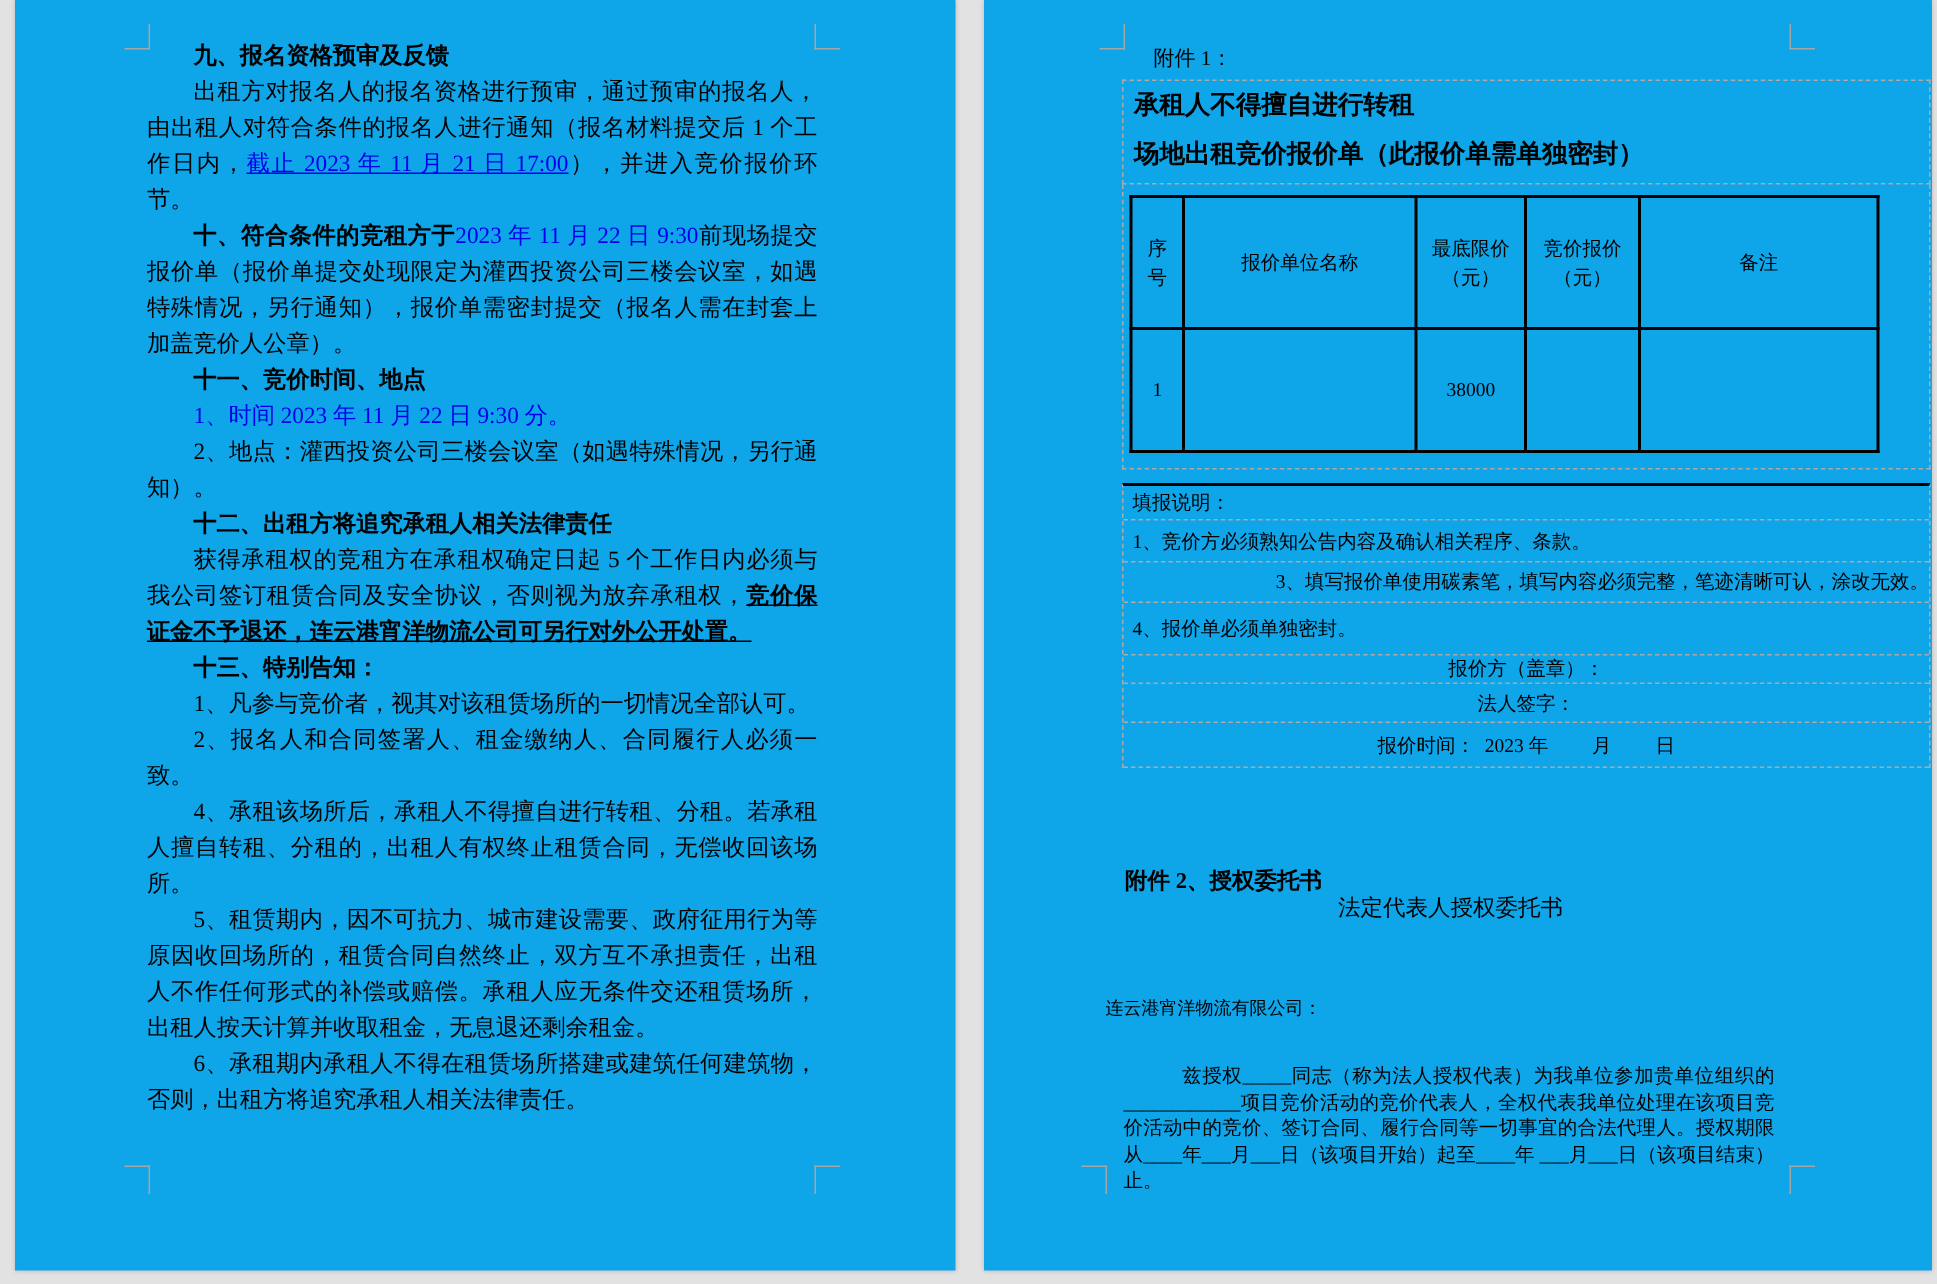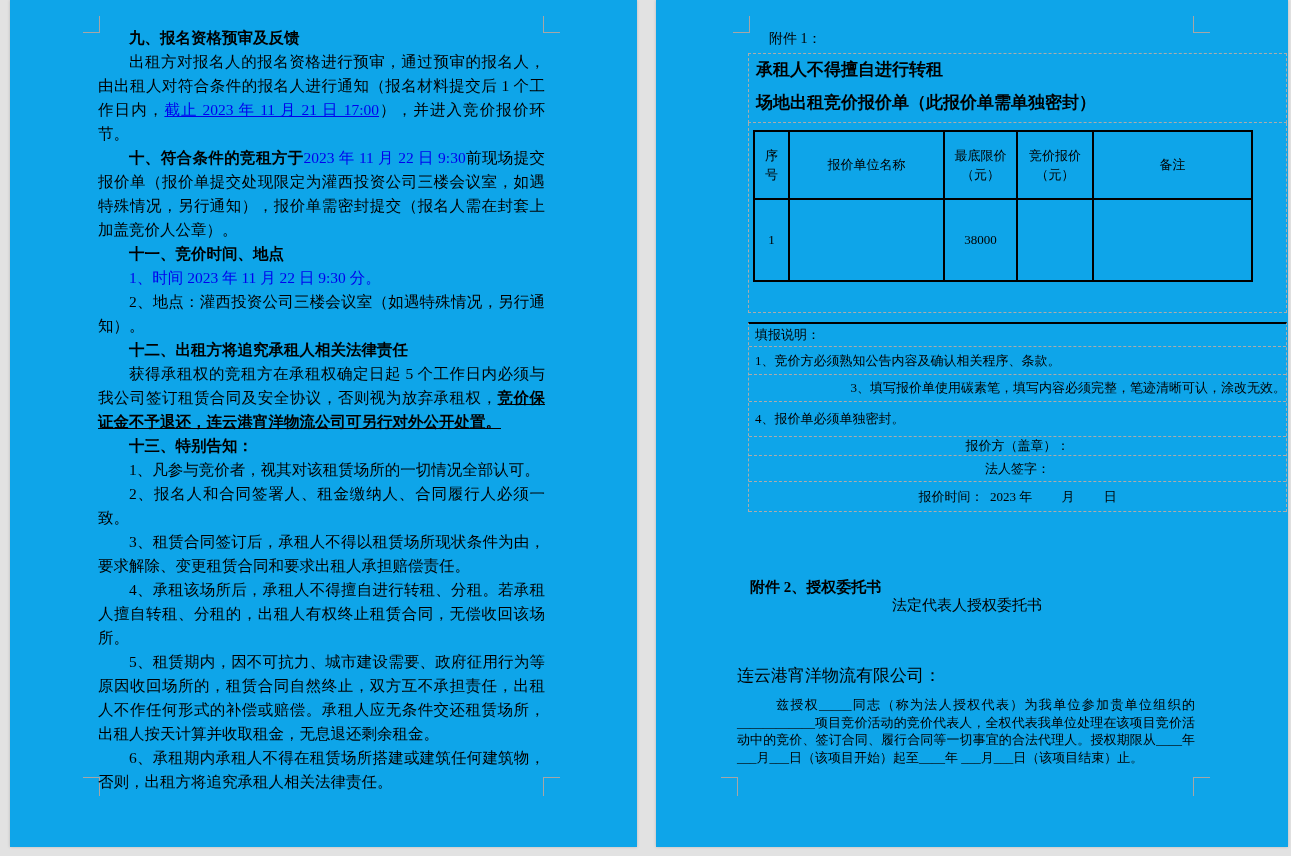--- a/index.html
+++ b/index.html
@@ -54,21 +54,21 @@
 
   table.bid-table{
     position:absolute;left:97px;top:130px;
     border-collapse:collapse;table-layout:fixed;
     font-size:13px;
   }
   table.bid-table th,table.bid-table td{
     border:2px solid #000;text-align:center;vertical-align:middle;
     font-weight:normal;padding:0;overflow:hidden;
   }
-  tr.hrow{height:68px;padding-left:13px;}
+  tr.hrow{height:88px;padding-left:13px;}
   tr.drow{height:82px;}
   .vstack{display:inline-block;width:1.2em;word-break:break-all;line-height:19px;}
   .w4{display:inline-block;width:4.4em;line-height:19px;}
 
   .notes-block{
     position:absolute;left:92px;top:322px;width:539px;box-sizing:border-box;
     border-top:2px solid #000;
     border-left:1px dashed #ababab;border-right:1px dashed #ababab;
     font-size:13px;
   }
@@ -76,26 +76,26 @@
     display:flex;align-items:center;box-sizing:border-box;
     border-bottom:1px dashed #ababab;padding-left:6px;
   }
   .notes-block .row.center{justify-content:center;padding-left:0;}
   .r-h23{height:23px;} .r-h28{height:28px;} .r-h25{height:25px;} .r-h27{height:27px;justify-content:flex-end;}
   .r-h35{height:35px;} .r-h19{height:19px;} .r-h26{height:26px;} .r-h30{height:30px;}
   .pre{white-space:pre;}
 
   .att2-heading{position:absolute;left:94px;top:578px;font-size:15px;font-weight:bold;}
   .att2-title{position:absolute;left:81px;top:596px;width:460px;text-align:center;font-size:15px;}
-  .att2-addressee{position:absolute;left:81px;top:664px;font-size:17px;}
+  .att2-addressee{position:absolute;left:81px;top:664px;font-size:12px;}
   .att2-body{
     position:absolute;left:81px;top:696px;width:458px;
     font-size:13px;line-height:17.5px;text-align:justify;text-indent:3em;
   }
-  .att2-body p{margin:0;}
+  .att2-body p{margin:12px;}
 </style>
 </head>
 <body>
 
 <div class="page page-left">
   <div class="crop tl" style="left:73px;top:16px;"></div>
   <div class="crop tr" style="left:533px;top:16px;"></div>
   <div class="crop bl" style="left:73px;top:777px;"></div>
   <div class="crop br" style="left:533px;top:777px;"></div>
 
@@ -104,21 +104,20 @@
     <p><span>出租方对报名人的报名资格进行预审，通过预审的报名人，由出租人对符合条件的报名人进行通知（报名材料提交后 1 个工作日内，</span><span class="blue u">截止 2023 年 11 月 21 日 17:00</span><span>），并进入竞价报价环节。</span></p>
     <p><span class="b">十、符合条件的竞租方于</span><span class="blue">2023 年 11 月 22 日 9:30</span><span>前现场提交报价单（报价单提交处现限定为灌西投资公司三楼会议室，如遇特殊情况，另行通知），报价单需密封提交（报名人需在封套上加盖竞价人公章）。</span></p>
     <p><span class="b">十一、竞价时间、地点</span></p>
     <p><span class="blue">1、时间 2023 年 11 月 22 日 9:30 分。</span></p>
     <p><span>2、地点：灌西投资公司三楼会议室（如遇特殊情况，另行通知）。</span></p>
     <p><span class="b">十二、出租方将追究承租人相关法律责任</span></p>
     <p><span>获得承租权的竞租方在承租权确定日起 5 个工作日内必须与我公司签订租赁合同及安全协议，否则视为放弃承租权，</span><span class="bu">竞价保证金不予退还，连云港宵洋物流公司可另行对外公开处置。</span></p>
     <p><span class="b">十三、特别告知：</span></p>
     <p><span>1、凡参与竞价者，视其对该租赁场所的一切情况全部认可。</span></p>
     <p><span>2、报名人和合同签署人、租金缴纳人、合同履行人必须一致。</span></p>
-    <p><span>3、租赁合同签订后，承租人不得以租赁场所现状条件为由，要求解除、变更租赁合同和要求出租人承担赔偿责任。</span></p>
     <p><span>4、承租该场所后，承租人不得擅自进行转租、分租。若承租人擅自转租、分租的，出租人有权终止租赁合同，无偿收回该场所。</span></p>
     <p><span>5、租赁期内，因不可抗力、城市建设需要、政府征用行为等原因收回场所的，租赁合同自然终止，双方互不承担责任，出租人不作任何形式的补偿或赔偿。承租人应无条件交还租赁场所，出租人按天计算并收取租金，无息退还剩余租金。</span></p>
     <p><span>6、承租期内承租人不得在租赁场所搭建或建筑任何建筑物，否则，出租方将追究承租人相关法律责任。</span></p>
   </div>
 </div>
 
 <div class="page page-right">
   <div class="crop tl" style="left:77px;top:16px;"></div>
   <div class="crop tr" style="left:537px;top:16px;"></div>
   <div class="crop bl" style="left:65px;top:777px;"></div>

